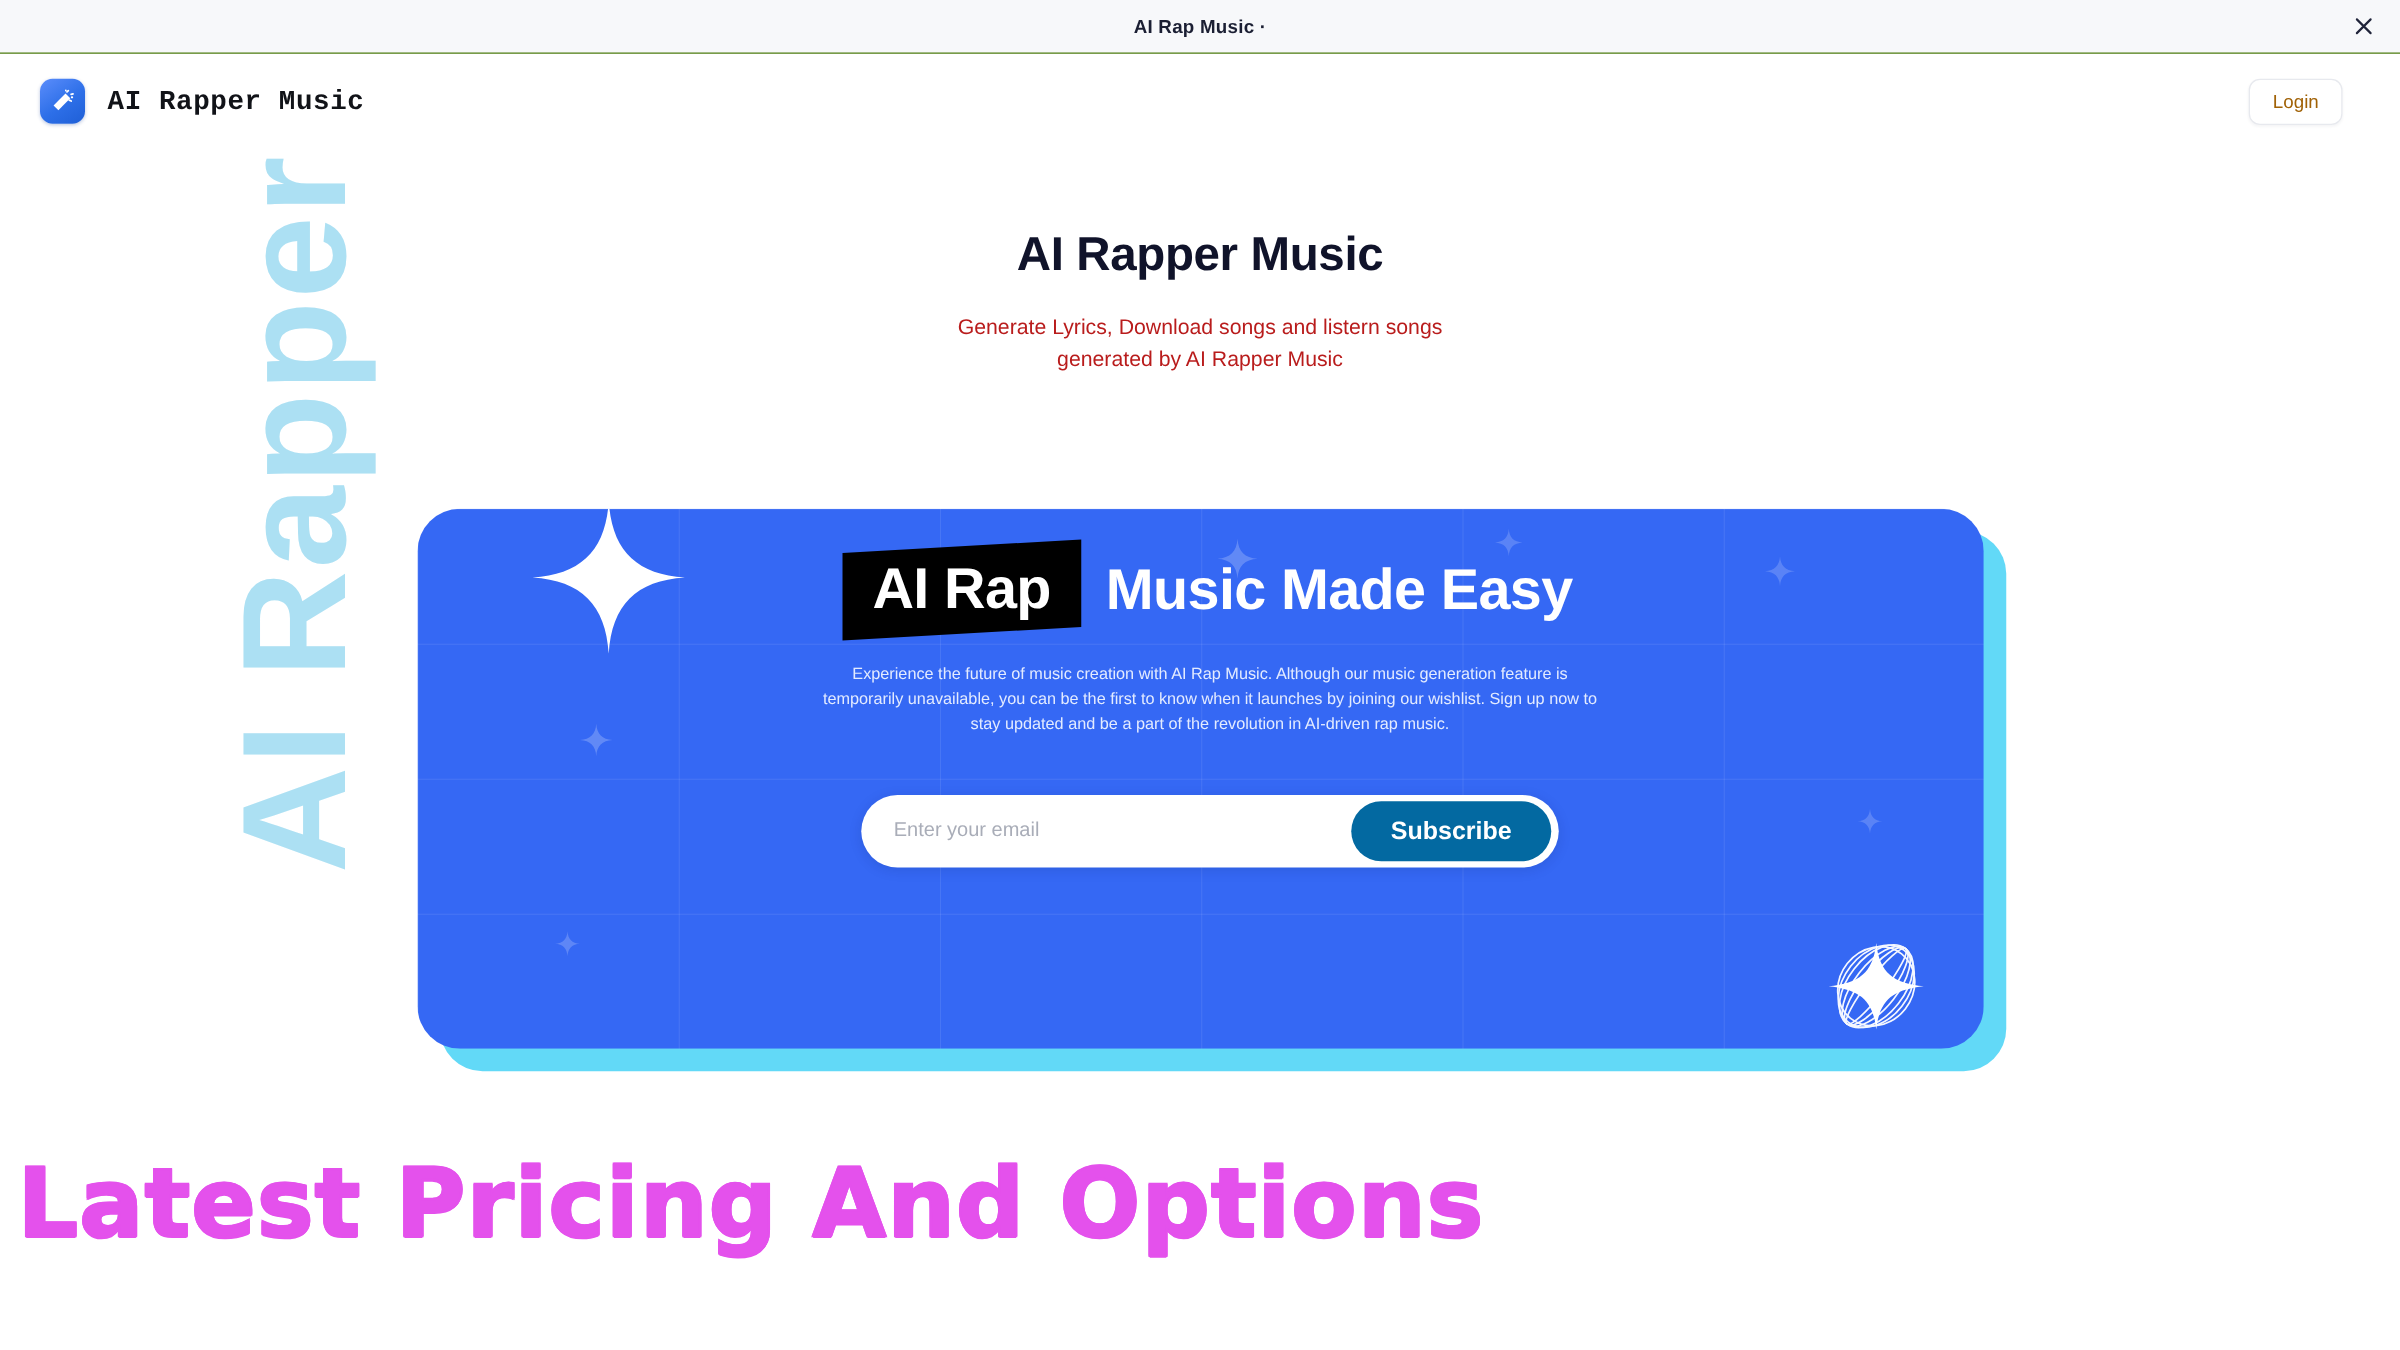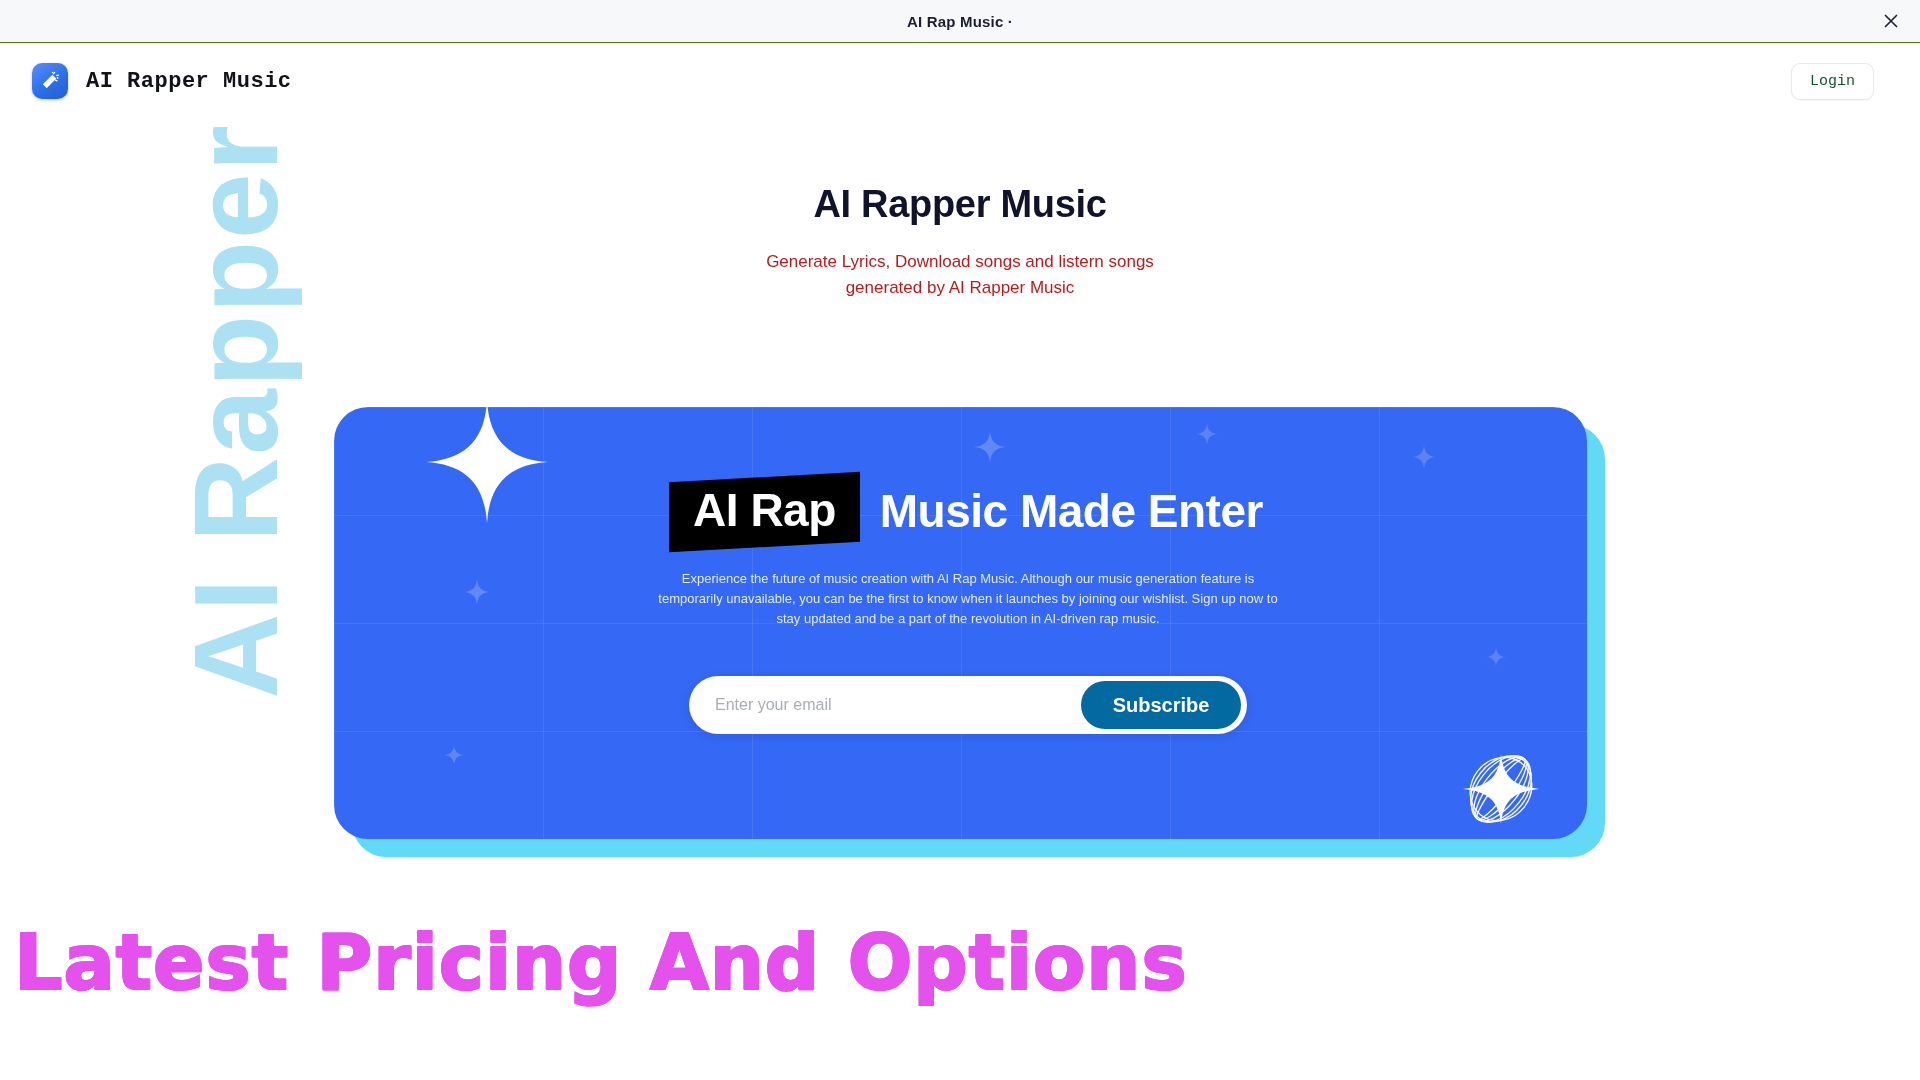--- a/index.html
+++ b/index.html
@@ -97,23 +97,23 @@
     box-shadow: 0 1px 3px rgba(20,60,150,.30);
   }
   .brand-name {
     font-family: "Liberation Mono", "DejaVu Sans Mono", monospace;
     font-size: 22px;
     font-weight: bold;
     color: #111318;
     letter-spacing: .5px;
   }
   .login-btn {
-    font-family: Liberation Mono, monospace;
+    font-family: Liberation Sans, sans-serif;
     font-size: 15px;
-    color: #14532d;
+    color: #a16207;
     background: #ffffff;
     border: 1px solid #e7e9ee;
     border-radius: 9px;
     padding: 9px 18px;
     cursor: pointer;
     box-shadow: 0 1px 2px rgba(16,24,40,.04);
   }
 
   
   .intro {
@@ -158,21 +158,21 @@
     border-radius: 34px;
     background:
       linear-gradient(90deg, rgba(255,255,255,.09) 1px, transparent 1px) 0 0/209px 100%,
       linear-gradient(180deg, rgba(255,255,255,.09) 1px, transparent 1px) 0 0/100% 108px,
       #3568f4;
     overflow: hidden;
   }
   .hero-inner {
     position: relative;
     z-index: 3;
-    padding-top: 72px;
+    padding-top: 32px;
     text-align: center;
     margin-left: 16px;
   }
   .hero-title {
     font-size: 46px;
     font-weight: bold;
     color: #ffffff;
     letter-spacing: -.5px;
     display: flex;
     align-items: center;
@@ -416,21 +416,21 @@
             <ellipse cx="60" cy="60" rx="42" ry="30" transform="rotate(-52 60 60)"></ellipse>
             <ellipse cx="60" cy="60" rx="38" ry="34" transform="rotate(-52 60 60)"></ellipse>
           </g>
           <path d="M60 20 C63 48 76 57 104 60 C76 63 63 72 60 100 C57 72 44 63 16 60 C44 57 57 48 60 20 Z" fill="#ffffff"></path>
         </svg>
       </div>
 
       <div class="hero-inner">
         <div class="hero-title">
           <span class="hl">AI Rap</span>
-          <span>Music Made Enter</span>
+          <span>Music Made Easy</span>
         </div>
         <p class="hero-body">Experience the future of music creation with AI Rap Music. Although our music generation feature is temporarily unavailable, you can be the first to know when it launches by joining our wishlist. Sign up now to stay updated and be a part of the revolution in AI-driven rap music.</p>
 
         <div class="sub-form">
           <input class="sub-input" type="email" placeholder="Enter your email" style="">
           <button class="sub-btn">Subscribe</button>
         </div>
       </div>
     </div>
   </div>

